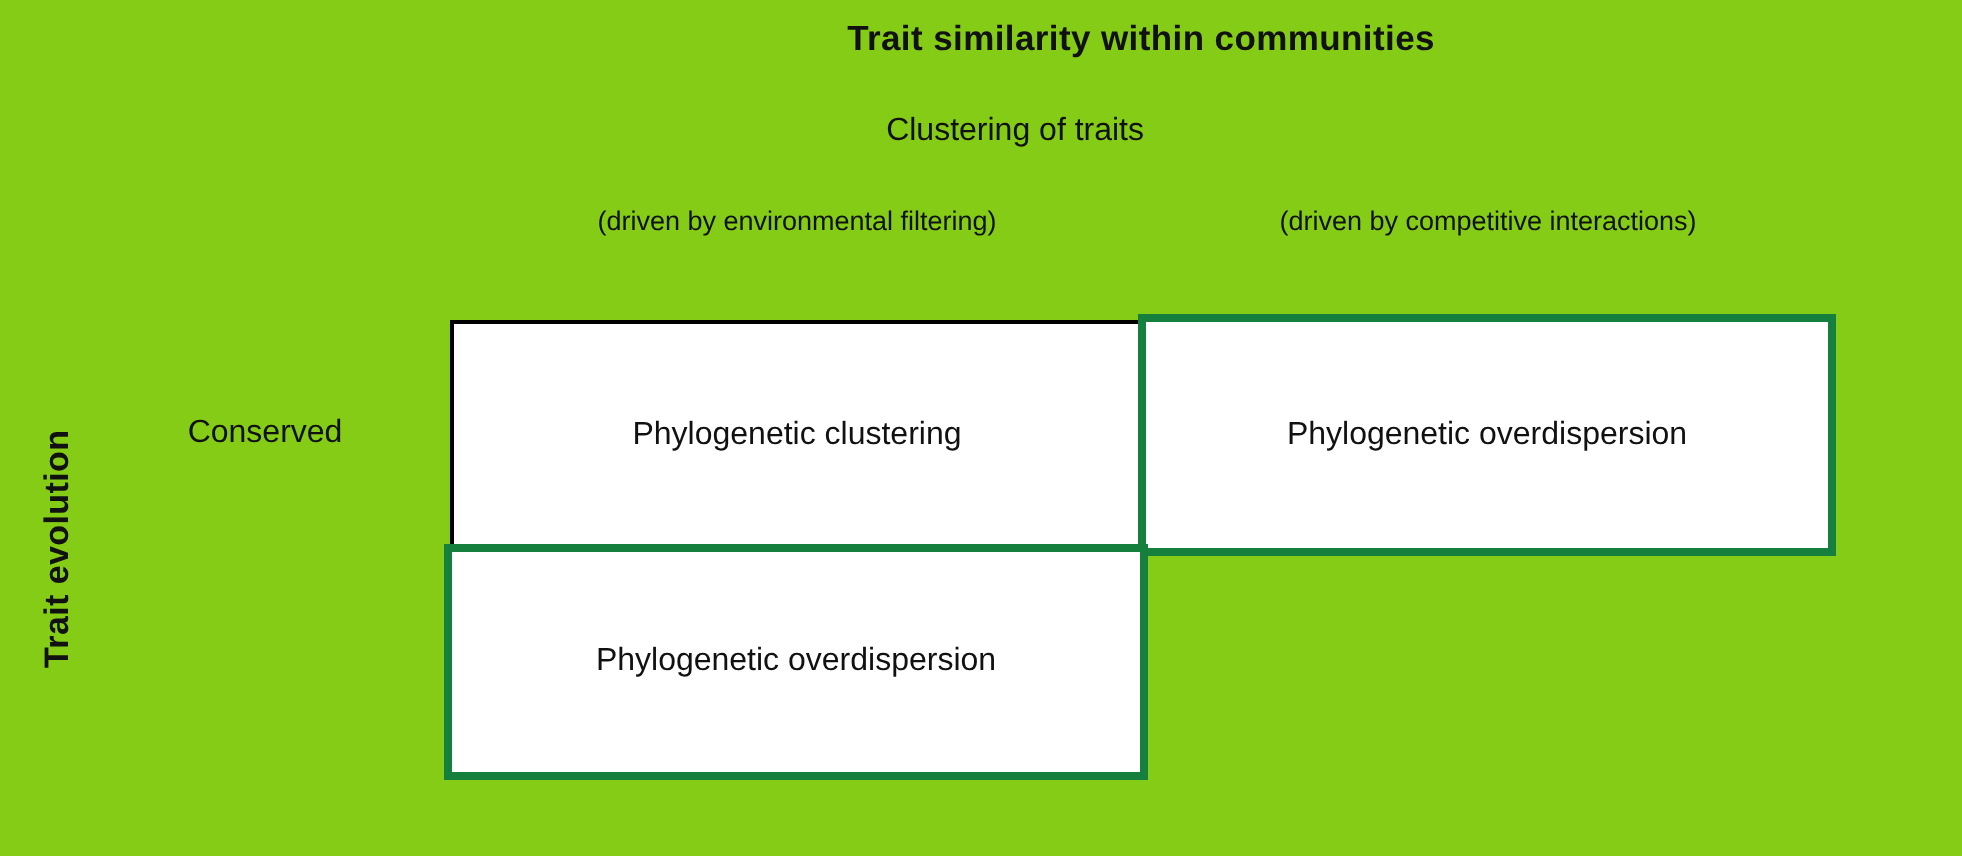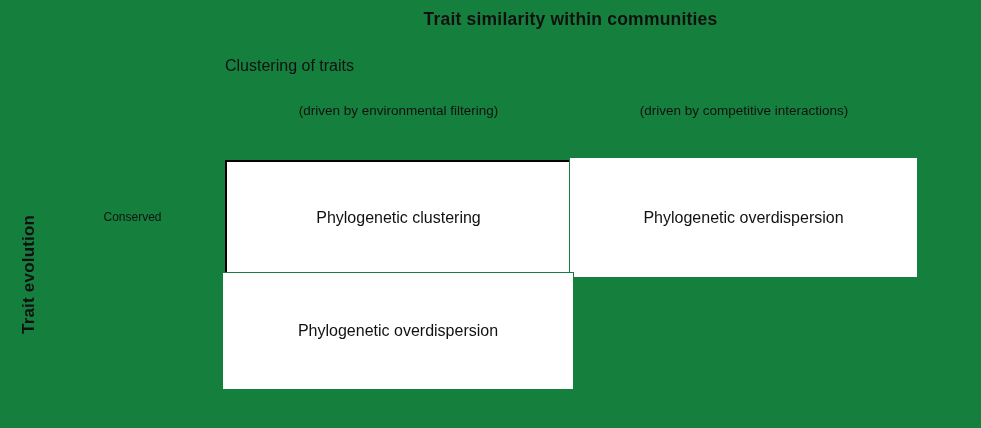--- a/index.html
+++ b/index.html
@@ -4,39 +4,39 @@
 <style>
   html, body {
     margin: 0;
     padding: 0;
     background: #ffffff;
   }
   .canvas {
     position: relative;
     width: 981px;
     height: 428px;
-    background: #15803d;
+    background: #84cc16;
     font-family: "Liberation Sans", "DejaVu Sans", sans-serif;
     color: #111111;
     overflow: hidden;
   }
   .diagram-title {
     position: absolute;
     left: 225px;
     top: 9px;
     width: 691px;
     text-align: center;
     font-size: 17.5px;
     font-weight: bold;
     letter-spacing: 0.2px;
   }
   .col-header {
     position: absolute;
     top: 57px;
-    text-align: left;
+    text-align: right;
     font-size: 16px;
   }
   .col-header.col1 { left: 225px; width: 347px; }
   .col-header.col2 { left: 572px; width: 344px; }
   .col-subheader {
     position: absolute;
     top: 103px;
     text-align: center;
     font-size: 13.5px;
   }
@@ -57,37 +57,37 @@
     font-weight: bold;
     letter-spacing: 0.2px;
   }
   .row-label {
     position: absolute;
     left: 55px;
     width: 155px;
     display: flex;
     align-items: center;
     justify-content: center;
-    font-size: 12px;
+    font-size: 16px;
   }
   .row-label.row1 { top: 160px; height: 113px; }
   .row-label.row2 { top: 275px; height: 112px; }
   .cell {
     position: absolute;
     box-sizing: border-box;
     background: #ffffff;
     display: flex;
     align-items: center;
     justify-content: center;
     text-align: center;
     font-size: 16px;
     line-height: 1.35;
   }
   .cell.thin  { border: 2px solid #000000; z-index: 1; }
-  .cell.thick { border: 1px solid #15803d; z-index: 2; }
+  .cell.thick { border: 4px solid #15803d; z-index: 2; }
   .cell.tl { left: 225px; top: 160px; width: 347px; height: 115px; }
   .cell.tr { left: 569px; top: 157px; width: 349px; height: 121px; }
   .cell.bl { left: 222px; top: 272px; width: 352px; height: 118px; }
   .cell.br { left: 572px; top: 276px; width: 344px; height: 112px; }
   .cell .cell-text { display: inline-block; }
   .cell.br .cell-text { max-width: 250px; }
 </style>
 </head>
 <body>
 

